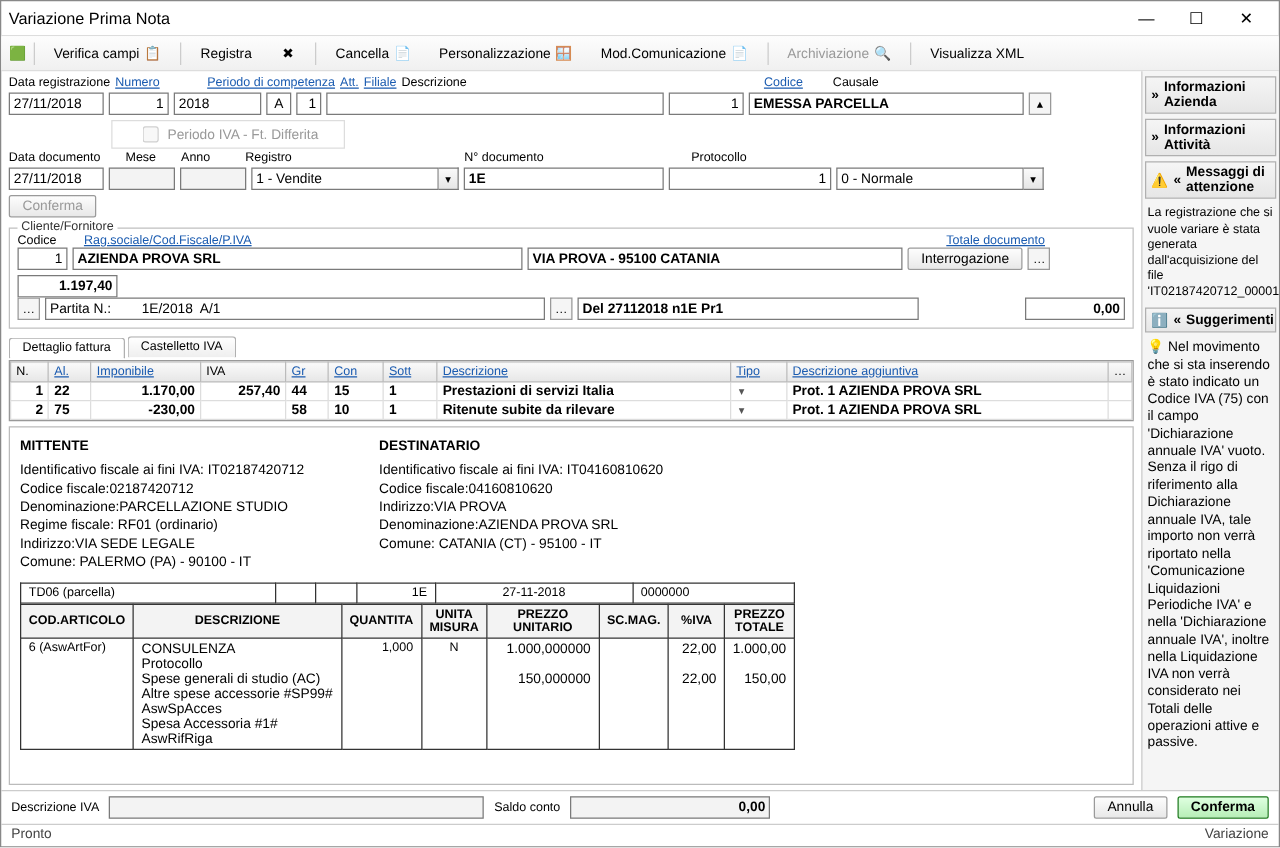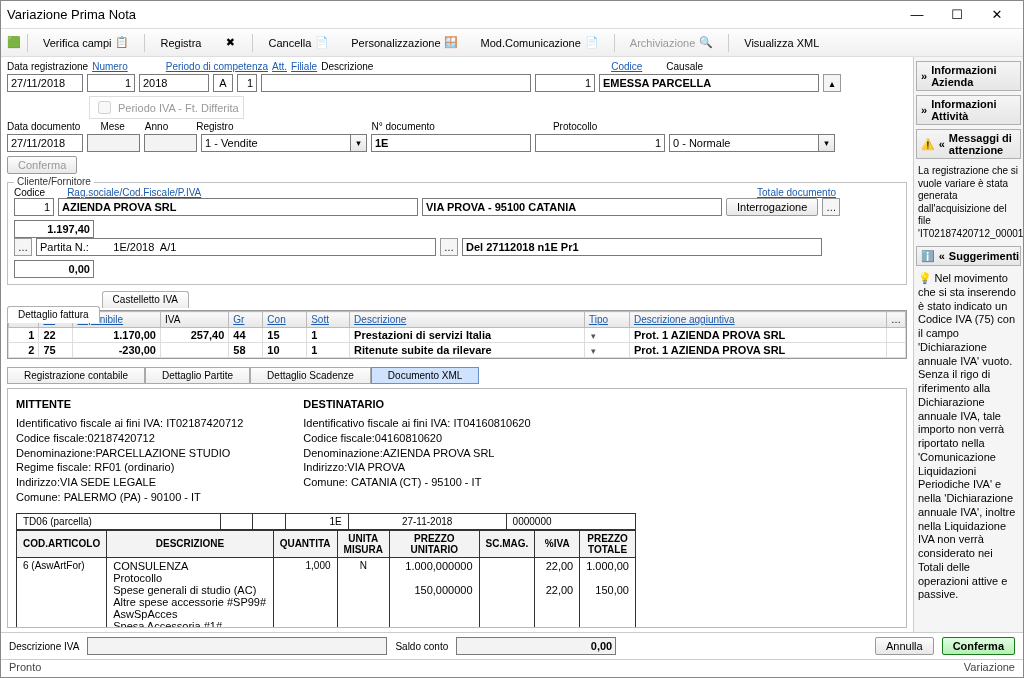--- a/index.html
+++ b/index.html
@@ -19,21 +19,21 @@
 .lbl { font-size: 10px; }
 .lnk { color: #1a5bb0; text-decoration: underline; font-size: 10px; cursor: pointer; }
 input.txt, .txt { border: 1px solid #7a7a7a; padding: 1px 3px; height: 18px; font-size: 11px; background: #fff; }
 input.ro { background: #f3f3f3; padding-left: 48px; }
 .fs { border: 1px solid #c0c0c0; padding: 4px 6px 6px; position: relative; margin-top: 6px; }
 .fs > .legend { position: absolute; top: -7px; left: 6px; background: #fff; padding: 0 3px; font-size: 10px; color: #333; }
 .btn { border: 1px solid #9a9a9a; background: linear-gradient(#fdfdfd,#e8e8e8); padding: 2px 10px; cursor: pointer; border-radius: 2px; }
 .btn-primary { border-color: #1a7a1a; background: linear-gradient(#dfffe0,#b7eeb7); font-weight: bold; }
 .tabs { display: flex; gap: 0; margin-top: 4px; }
 .tab { border: 1px solid #b0b0b0; border-bottom: none; padding: 2px 10px; background: linear-gradient(#fff,#eee); cursor: pointer; font-size: 10px; border-radius: 3px 3px 0 0; margin-right: 2px;}
-.tab.active { background: #fff; font-weight: normal; border-bottom: 1px solid #fff; position: relative; top: 15px;}
+.tab.active { background: #fff; font-weight: normal; border-bottom: 1px solid #fff; position: relative; top: 1px;}
 .grid { border: 1px solid #999; }
 .grid table { border-collapse: collapse; width: 100%; }
 .grid th { background: linear-gradient(#fafafa,#e6e6e6); border: 1px solid #bbb; padding: 2px 4px; font-weight: normal; text-align: left; font-size: 10px;}
 .grid th.link { color: #1a5bb0; text-decoration: underline; }
 .grid td { border: 1px solid #ddd; padding: 1px 4px; font-size: 11px; }
 .right { text-align: right; }
 .subtabs { display: flex; margin-top: 6px; gap: 0;}
 .subtab { border: 1px solid #aaa; padding: 2px 16px; font-size: 10px; cursor: pointer; background: linear-gradient(#fdfdfd,#eee); }
 .subtab.active { background: #cfe3ff; border-color: #6a8fcf; }
 .doc-area { border: 1px solid #bbb; flex: 1; overflow: auto; padding: 6px 8px; margin-top: 2px; background: #fff;}
@@ -126,21 +126,21 @@
         <input class="txt" style="width: 20px; text-align: center;" value="A">
         <input class="txt right" style="width: 20px;" value="1">
         <input class="txt" style="width: 270px;" value="">
         <input class="txt right" style="width: 60px;" value="1">
         <input class="txt" style="width: 220px; font-weight: bold;" value="EMESSA PARCELLA">
         <span class="minbtn">▴</span>
       </div>
 
       <div class="field-row" style="margin-top:2px">
         <span style="width:78px"></span>
-        <span class="small disabled" style="border:1px solid #ddd; padding:1px 4px;display:flex;align-items:center;gap:4px">
+        <span class="small disabled" style="border:1px solid #ddd; padding:1px 20px;display:flex;align-items:center;gap:4px">
             <input type="checkbox" disabled="" style="">
             <span>Periodo IVA - Ft. Differita</span>
           </span>
       </div>
       <div class="field-row">
         <span class="lbl">Data documento</span>
         <span style="width:12px"></span>
         <span class="lbl">Mese</span>
         <span style="width:12px"></span>
         <span class="lbl">Anno</span>
@@ -184,21 +184,21 @@
           <input class="txt" style="width: 360px; font-weight: bold;" value="AZIENDA PROVA SRL">
           <input class="txt" style="width: 300px; font-weight: bold;" value="VIA PROVA - 95100 CATANIA">
           <span class="btn">Interrogazione</span>
           <span class="minbtn">…</span>
           <input class="txt right" style="width: 80px; font-weight: bold;" value="1.197,40">
         </div>
         <div class="field-row">
           <span class="minbtn">…</span>
           <input class="txt" style="width: 400px;" value="Partita N.:        1E/2018  A/1">
           <span class="minbtn">…</span>
-          <input class="txt" style="width: 360px; font-weight: bold;" value="Del 27112018 n1E Pr1">
+          <input class="txt" style="width: 273px; font-weight: bold;" value="Del 27112018 n1E Pr1">
           <span style="flex:1"></span>
           <input class="txt right" style="width: 80px; font-weight: bold;" value="0,00">
         </div>
       </div>
 
       <div class="tabs">
         <span class="tab active">Dettaglio fattura</span>
         <span class="tab">Castelletto IVA</span>
       </div>
 
@@ -243,44 +243,38 @@
                 <td><b>1</b></td>
                 <td><b>Ritenute subite da rilevare</b></td>
                 <td class="chev"></td>
                 <td><b>Prot. 1 AZIENDA PROVA SRL</b></td>
                 <td></td>
               </tr>
             </tbody>
         </table>
       </div>
 
-      <div class="subtabs">
-        <span class="subtab">Registrazione contabile</span>
-        <span class="subtab">Dettaglio Partite</span>
-        <span class="subtab">Dettaglio Scadenze</span>
-        <span class="subtab active">Documento XML</span>
-      </div>
 
       <div class="doc-area">
         <div class="doc-cols">
           <div>
             <h4>MITTENTE</h4>
             <div>Identificativo fiscale ai fini IVA: IT02187420712</div>
             <div>Codice fiscale:02187420712</div>
             <div>Denominazione:PARCELLAZIONE STUDIO</div>
             <div>Regime fiscale: RF01 (ordinario)</div>
             <div>Indirizzo:VIA SEDE LEGALE</div>
             <div>Comune: PALERMO (PA) - 90100 - IT</div>
           </div>
           <div>
             <h4>DESTINATARIO</h4>
             <div>Identificativo fiscale ai fini IVA: IT04160810620</div>
             <div>Codice fiscale:04160810620</div>
+            <div>Indirizzo:VIA PROVA</div>
             <div>Denominazione:AZIENDA PROVA SRL</div>
-            <div>Indirizzo:VIA PROVA</div>
             <div>Comune: CATANIA (CT) - 95100 - IT</div>
           </div>
         </div>
 
         <table class="doc-table" style="width:620px">
           <tbody>
           <tr>
             <td>TD06 (parcella)</td>
             <td></td>
             <td class="c"></td>

